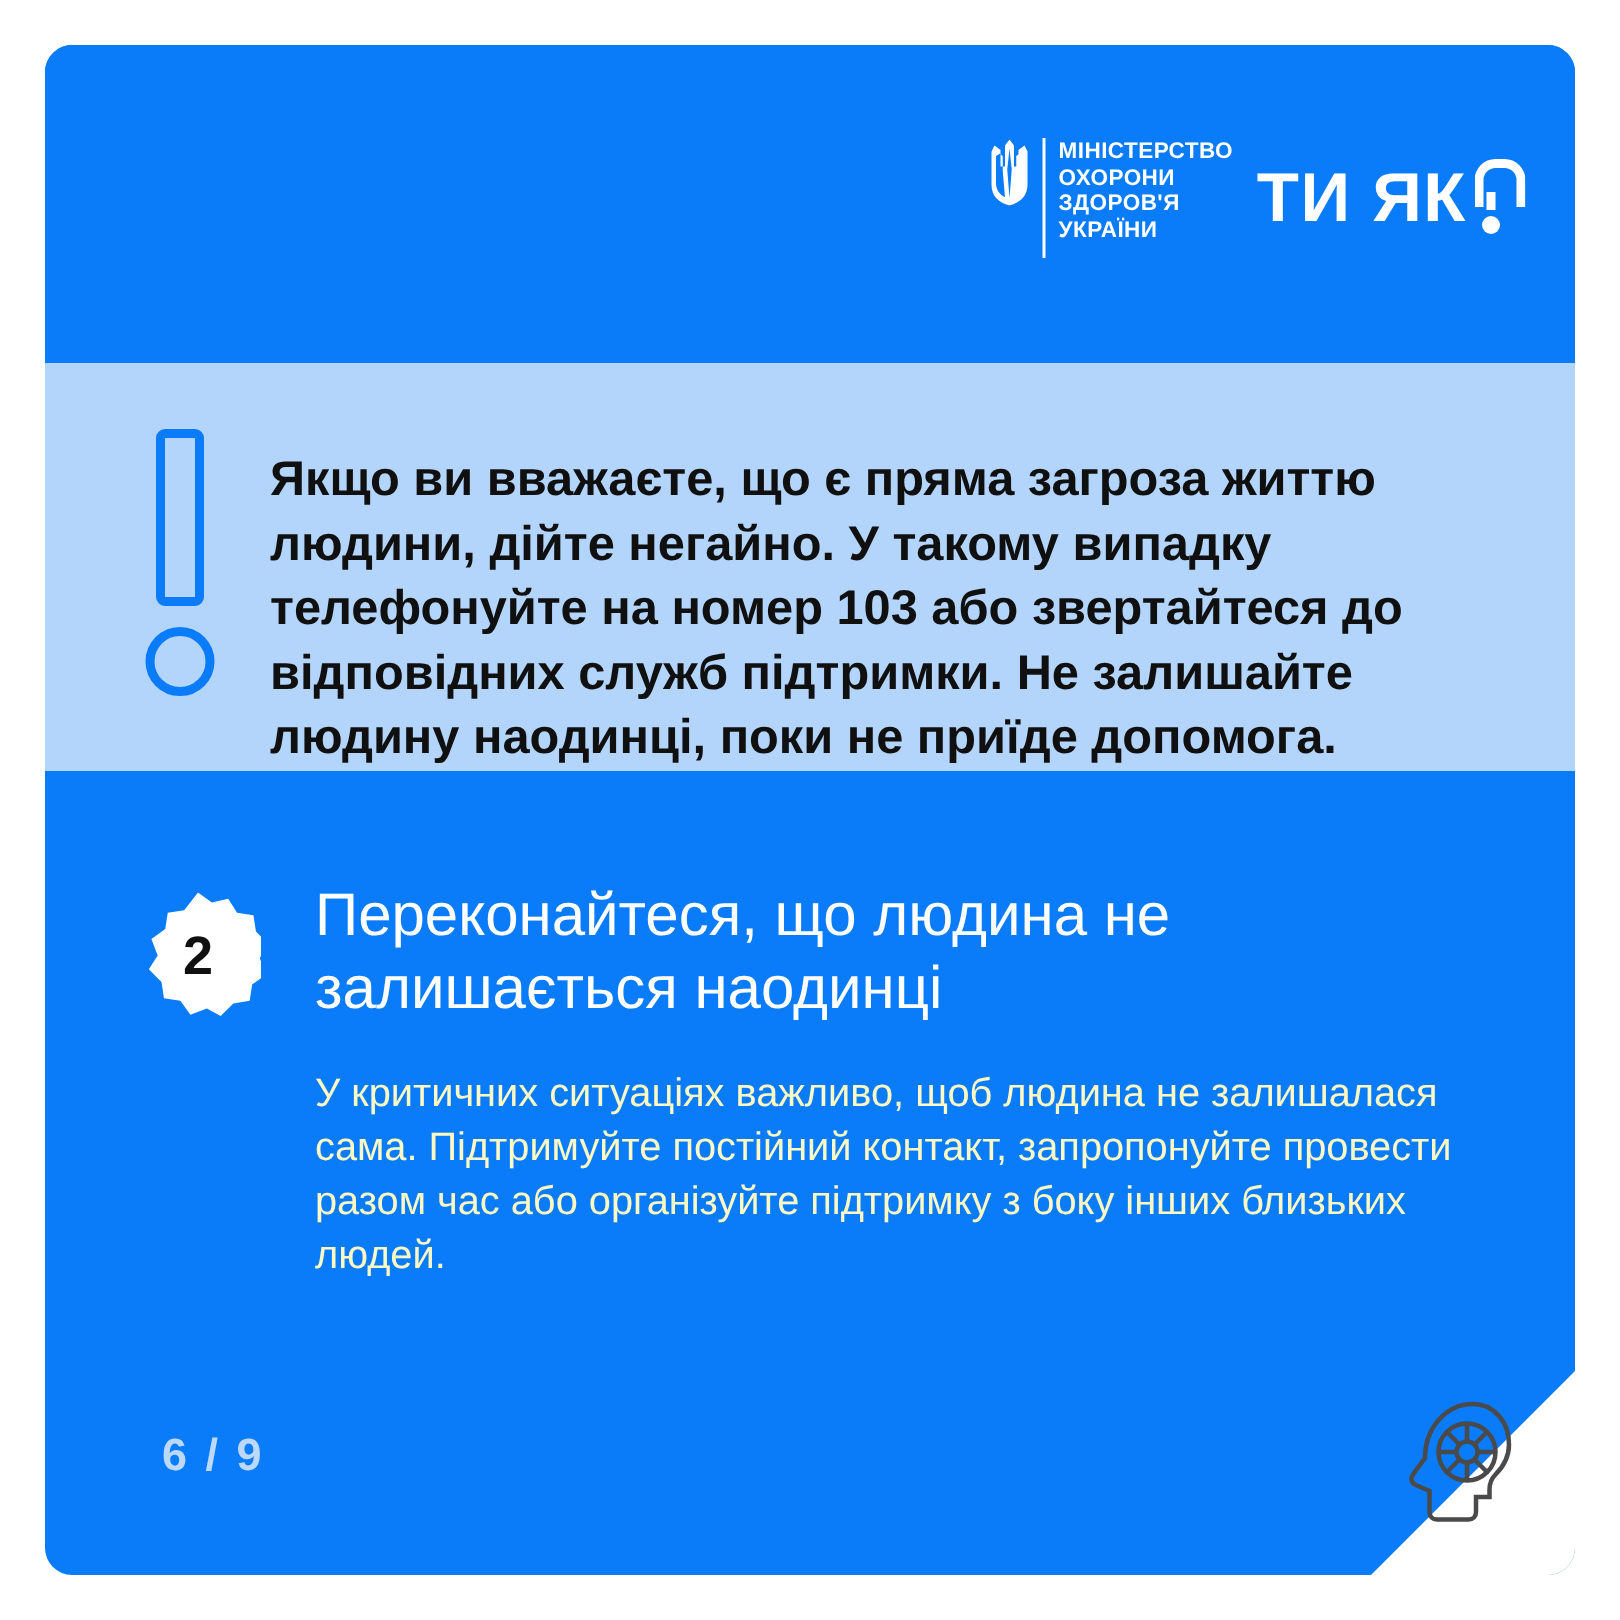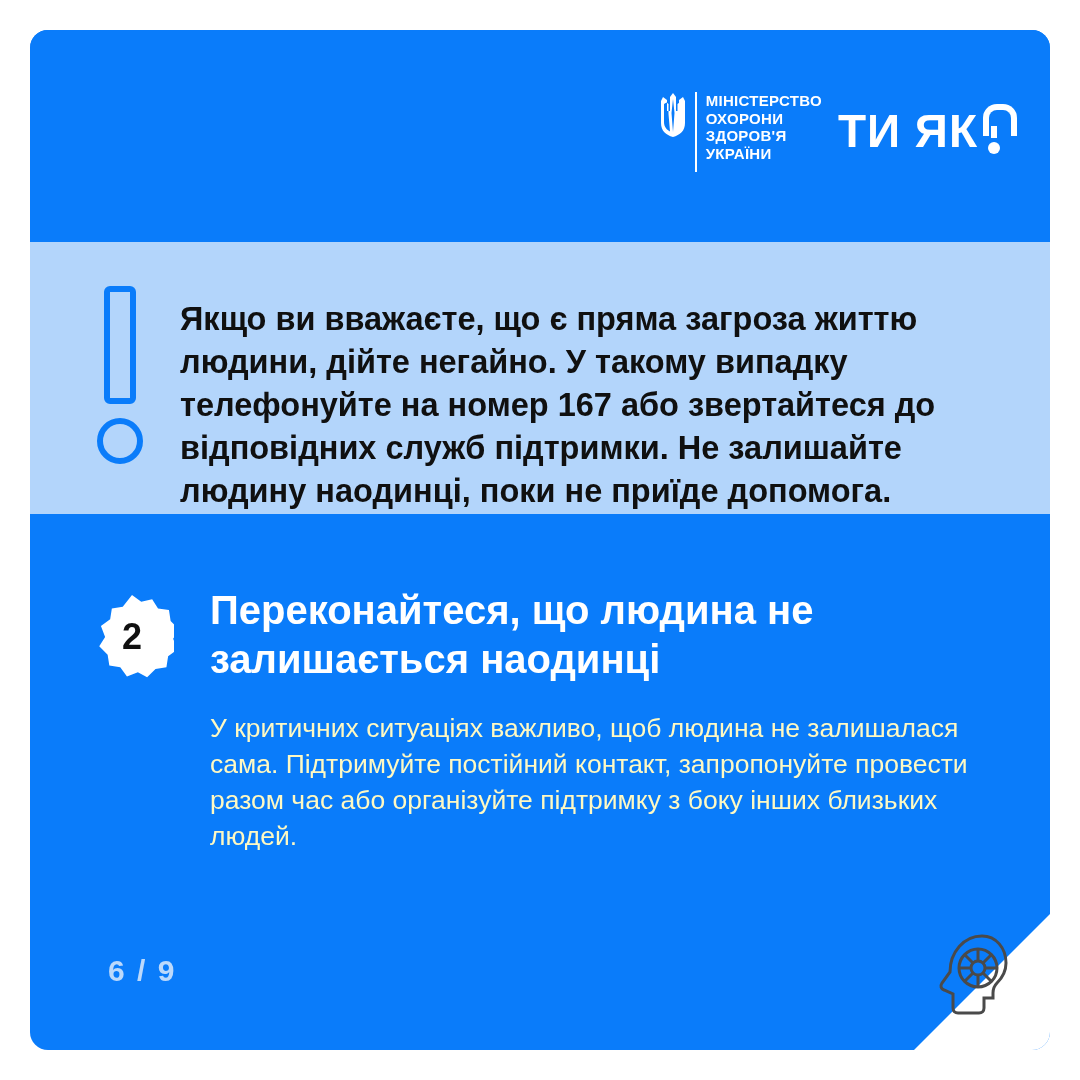--- a/index.html
+++ b/index.html
@@ -65,21 +65,21 @@
 
   #brand {
     position: absolute;
     right: 40px;
     top: 74px;
     color: #ffffff;
     font-size: 46px;
     font-weight: bold;
     letter-spacing: 1px;
     display: flex;
-    align-items: flex-start;
+    align-items: center;
   }
   #brand .brand-text { display: inline-block; }
   #brand .brand-mark {
     display: inline-block;
     margin-left: 2px;
     position: relative;
     width: 30px;
     height: 50px;
   }
   #brand .brand-mark .hook {
@@ -198,21 +198,21 @@
   }
 
   #step-title {
     position: absolute;
     left: 180px;
     top: 72px;
     width: 790px;
     color: #ffffff;
     font-size: 40px;
     line-height: 49px;
-    font-weight: bold;
+    font-weight: normal;
   }
 
   #step-body {
     position: absolute;
     left: 180px;
     top: 196px;
     width: 760px;
     color: #fef9c3;
     font-size: 26.5px;
     line-height: 36px;
@@ -276,21 +276,21 @@
         <span class="dot"></span>
       </span>
     </div>
   </div>
 
   <div id="alert">
     <div id="alert-icon">
       <span class="bar"></span>
       <span class="circ"></span>
     </div>
-    <div id="alert-text">Якщо ви вважаєте, що є пряма загроза життю людини, дійте негайно. У такому випадку телефонуйте на номер 167 або звертайтеся до відповідних служб підтримки. Не залишайте людину наодинці, поки не приїде допомога.</div>
+    <div id="alert-text">Якщо ви вважаєте, що є пряма загроза життю людини, дійте негайно. У такому випадку телефонуйте на номер 103 або звертайтеся до відповідних служб підтримки. Не залишайте людину наодинці, поки не приїде допомога.</div>
   </div>
 
   <div id="body">
 
     <div id="badge">
       <span class="star"></span>
       <span class="num">2</span>
     </div>
 
     <div id="step-title">Переконайтеся, що людина не залишається наодинці</div>

